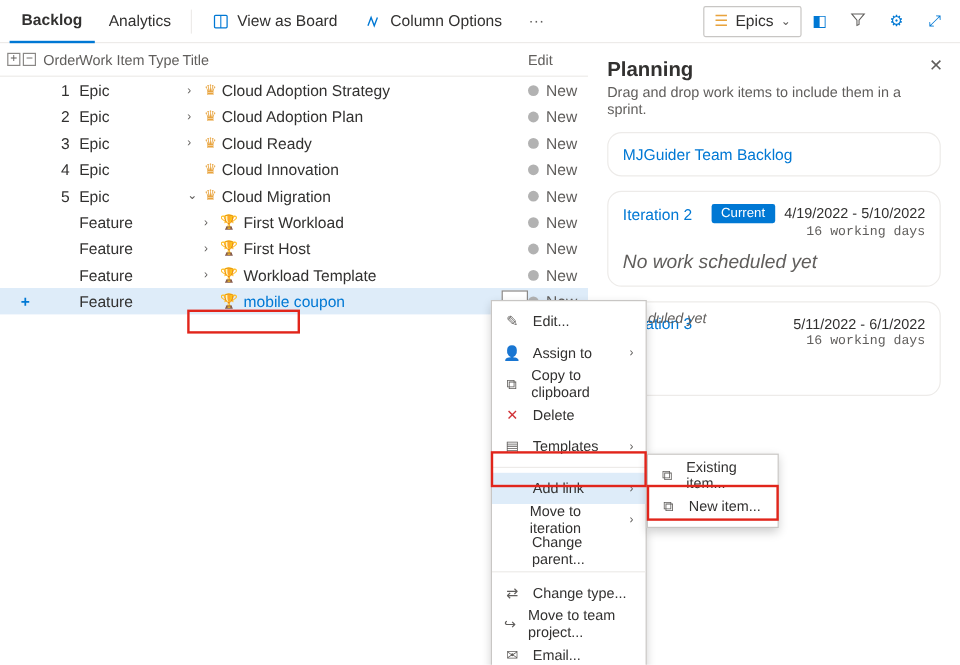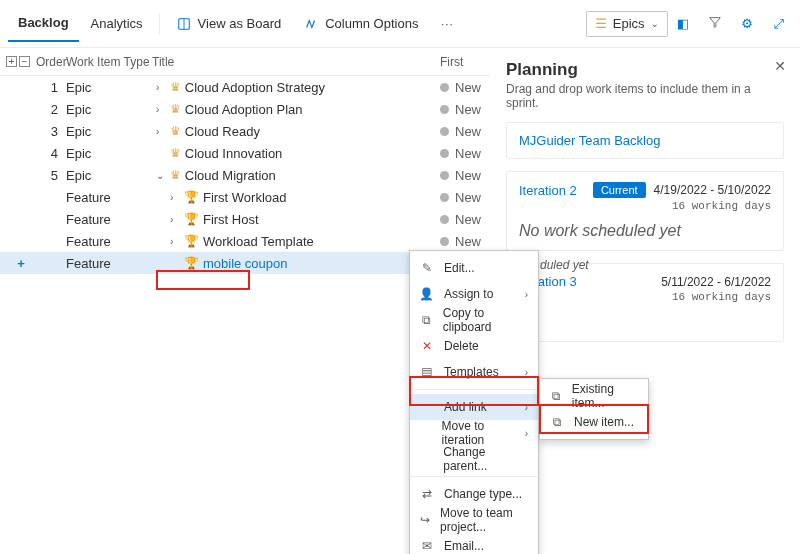--- a/index.html
+++ b/index.html
@@ -1,17 +1,17 @@
 <!DOCTYPE html>
 <html><head>
   <meta charset="utf-8">
   <style>
     * { box-sizing: border-box; margin: 0; padding: 0; }
     body { font-family: "Segoe UI", Arial, sans-serif; font-size: 13px; color: #323130; background: #fff; width: 800px; height: 554px; position: relative; overflow: hidden; }
-    .toolbar { display: flex; align-items: center; height: 48px; border-bottom: 1px solid #edebe9; padding: 0 8px; gap: 2px; }
+    .toolbar { display: flex; align-items: center; height: 36px; border-bottom: 1px solid #edebe9; padding: 0 8px; gap: 2px; }
     .tab { padding: 0 10px; height: 36px; display: flex; align-items: center; cursor: pointer; }
     .tab.active { border-bottom: 2px solid #0078d4; font-weight: 600; }
     .tb-btn { display: flex; align-items: center; gap: 6px; padding: 0 10px; height: 28px; cursor: pointer; color: #323130; }
     .tb-sep { width: 1px; height: 20px; background: #edebe9; margin: 0 4px; }
     .spacer { flex: 1; }
     .icon { width: 16px; height: 16px; display: inline-flex; align-items: center; justify-content: center; }
     .icon svg { width: 14px; height: 14px; }
     .blue { color: #0078d4; }
     .gray { color: #605e5c; }
     .epics-btn { display: flex; align-items: center; gap: 6px; border: 1px solid #c8c6c4; height: 26px; padding: 0 8px; border-radius: 2px; cursor: pointer; }
@@ -42,21 +42,21 @@
     .trophy { color: #7b4fb0; font-size:12px;}
     .tlink { color: #323130; }
     .row.selected .tlink.linkblue { color: #0078d4; }
     .more-btn { width:22px; height:18px; display:flex; align-items:center; justify-content:center; border:1px solid #8a8886; background:#fff; font-weight:bold; font-size:12px; letter-spacing:1px;}
     .hl-red { border: 2px solid #e1251b; position:absolute; pointer-events:none;}
     
     .planning { flex: 1; padding: 12px 16px 0 16px; position: relative; }
     .planning h3 { font-size: 17px; font-weight: 600; margin-bottom:2px;}
     .planning .sub { font-size: 12px; color:#605e5c; }
     .close-x { position:absolute; top:10px; right:14px; cursor:pointer; color:#605e5c; font-size:14px;}
-    .sprint-box { border:1px solid #edebe9; border-radius:2px; padding:10px 12px; margin-top:12px; }
+    .sprint-box { border:1px solid #edebe9; border-radius:12px; padding:10px 12px; margin-top:12px; }
     .sprint-title { color:#0078d4; font-size:13px;}
     .sprint-row1 { display:flex; align-items:center; justify-content:space-between;}
     .sprint-dates { font-size:12px; color:#323130;}
     .sprint-days { font-size:11px; color:#605e5c; text-align:right; margin-top:2px;font-family:Liberation Mono, monospace;}
     .current-badge { background:#0078d4; color:#fff; font-size:11px; padding:2px 8px; border-radius:2px; margin-left:auto; margin-right:8px;}
     .nowork { font-style: italic; color:#605e5c; font-size:16px; margin-top:10px; }
     
     .ctx-menu { position:absolute; left:409px; top:250px; width:130px; background:#fff; border:1px solid #c8c6c4; box-shadow:0 3px 8px rgba(0,0,0,0.2); z-index:10; padding:4px 0;}
     .ctx-item { display:flex; align-items:center; height:26px; padding:0 10px; gap:10px; cursor:pointer; font-size:12px; position:relative;}
     .ctx-item:hover, .ctx-item.hl { background:#deecf9; }
@@ -125,21 +125,21 @@
 <div class="grid-area">
   <div class="grid">
     <div class="grid-header">
       <div class="gh-icons">
           <span style="border:1px solid #8a8886;width:11px;height:11px;font-size:10px;line-height:9px;text-align:center;">+</span>
           <span style="border:1px solid #8a8886;width:11px;height:11px;font-size:10px;line-height:9px;text-align:center;">−</span>
         </div>
       <div class="gh-order">Order</div>
       <div class="gh-type">Work Item Type</div>
       <div class="gh-title">Title</div>
-      <div class="gh-state">First</div>
+      <div class="gh-state">Edit</div>
     </div>
     <div id="rows">
         <div class="row">
           <div class="c-icons"></div>
           <div class="c-order">1</div>
           <div class="c-type">Epic</div>
           <div class="c-title">
             <span class="indent1"></span>
             <span class="chev">›</span>
             <span class="crown">♛</span>

